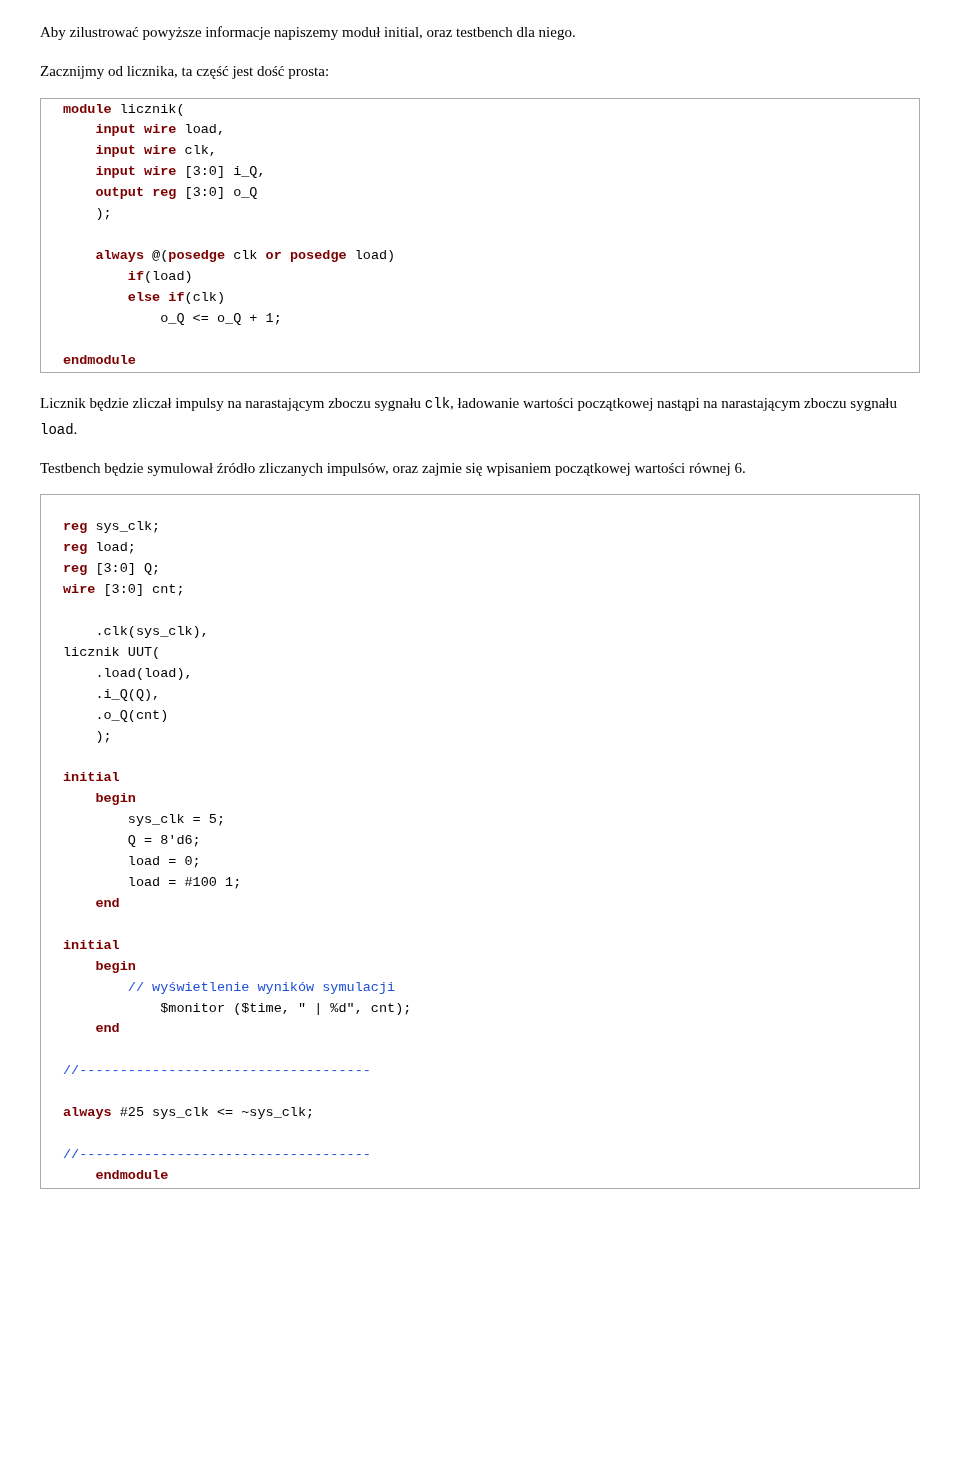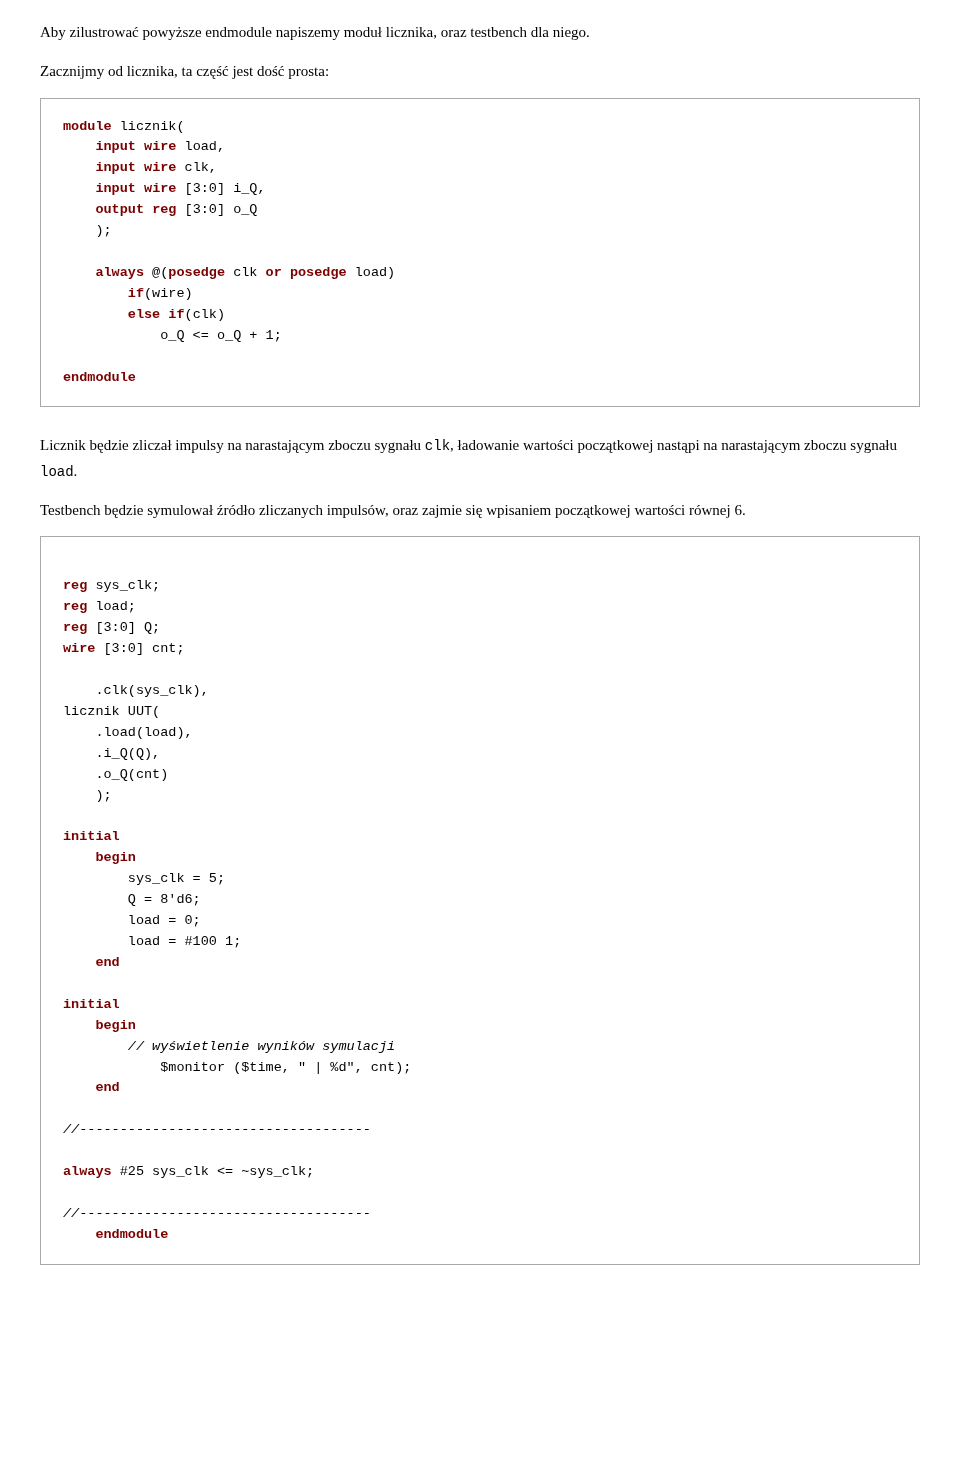--- a/index.html
+++ b/index.html
@@ -12,55 +12,55 @@
       width: 960px;
       padding: 20px 40px;
     }
     p {
       margin-bottom: 14px;
       line-height: 1.65;
     }
     .code-box {
       border: 1px solid #aaa;
       background: #fff;
-      padding: 18px 22px;
-      margin: 14px 0 26px 0;
+      padding: 1px 22px;
+      margin: 14px 0 18px 0;
       font-family: 'Courier New', Courier, monospace;
       font-size: 13.5px;
       line-height: 1.55;
     }
     .code-line {
       display: block;
       white-space: pre;
     }
     .kw { color: #7b0000; font-weight: bold; }
-    .comment { color: #000000; font-style: italic; }
+    .comment { color: #1d4ed8; }
     .plain { color: #000; }
     code {
       font-family: 'Courier New', Courier, monospace;
       font-size: 14px;
     }
   </style>
 </head>
 <body>
 
-<p>Aby zilustrować powyższe endmodule napiszemy moduł licznika, oraz testbench dla niego.</p>
+<p>Aby zilustrować powyższe informacje napiszemy moduł initial, oraz testbench dla niego.</p>
 
 <p>Zacznijmy od licznika, ta część jest dość prosta:</p>
 
 <div class="code-box">
   <span class="code-line"><span class="kw">module</span><span class="plain"> licznik(</span></span>
   <span class="code-line"><span class="plain">    </span><span class="kw">input</span><span class="plain"> </span><span class="kw">wire</span><span class="plain"> load,</span></span>
   <span class="code-line"><span class="plain">    </span><span class="kw">input</span><span class="plain"> </span><span class="kw">wire</span><span class="plain"> clk,</span></span>
   <span class="code-line"><span class="plain">    </span><span class="kw">input</span><span class="plain"> </span><span class="kw">wire</span><span class="plain"> [3:0] i_Q,</span></span>
   <span class="code-line"><span class="plain">    </span><span class="kw">output</span><span class="plain"> </span><span class="kw">reg</span><span class="plain"> [3:0] o_Q</span></span>
   <span class="code-line"><span class="plain">    );</span></span>
   <span class="code-line">&nbsp;</span>
   <span class="code-line"><span class="plain">    </span><span class="kw">always</span><span class="plain"> @(</span><span class="kw">posedge</span><span class="plain"> clk </span><span class="kw">or</span><span class="plain"> </span><span class="kw">posedge</span><span class="plain"> load)</span></span>
-  <span class="code-line"><span class="plain">        </span><span class="kw">if</span><span class="plain">(wire)</span></span>
+  <span class="code-line"><span class="plain">        </span><span class="kw">if</span><span class="plain">(load)</span></span>
   <span class="code-line"><span class="plain">        </span><span class="kw">else</span><span class="plain"> </span><span class="kw">if</span><span class="plain">(clk)</span></span>
   <span class="code-line"><span class="plain">            o_Q &lt;= o_Q + 1;</span></span>
   <span class="code-line">&nbsp;</span>
   <span class="code-line"><span class="kw">endmodule</span></span>
 </div>
 
 <p>Licznik będzie zliczał impulsy na narastającym zboczu sygnału <code>clk</code>, ładowanie wartości początkowej nastąpi na narastającym zboczu sygnału <code>load</code>.</p>
 
 <p>Testbench będzie symulował źródło zliczanych impulsów, oraz zajmie się wpisaniem początkowej wartości równej 6.</p>
 

